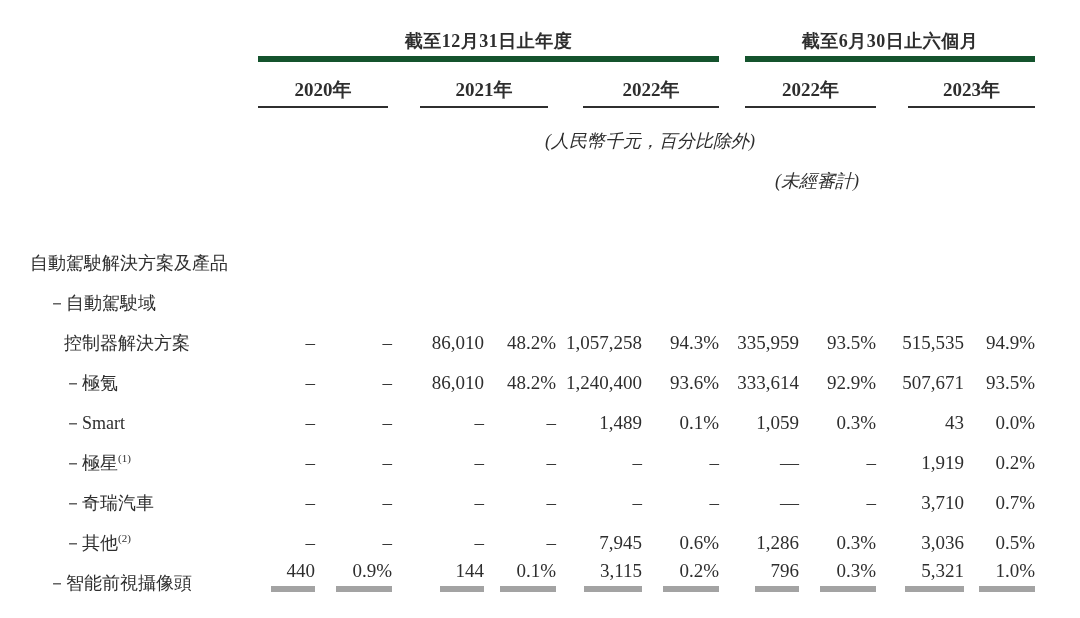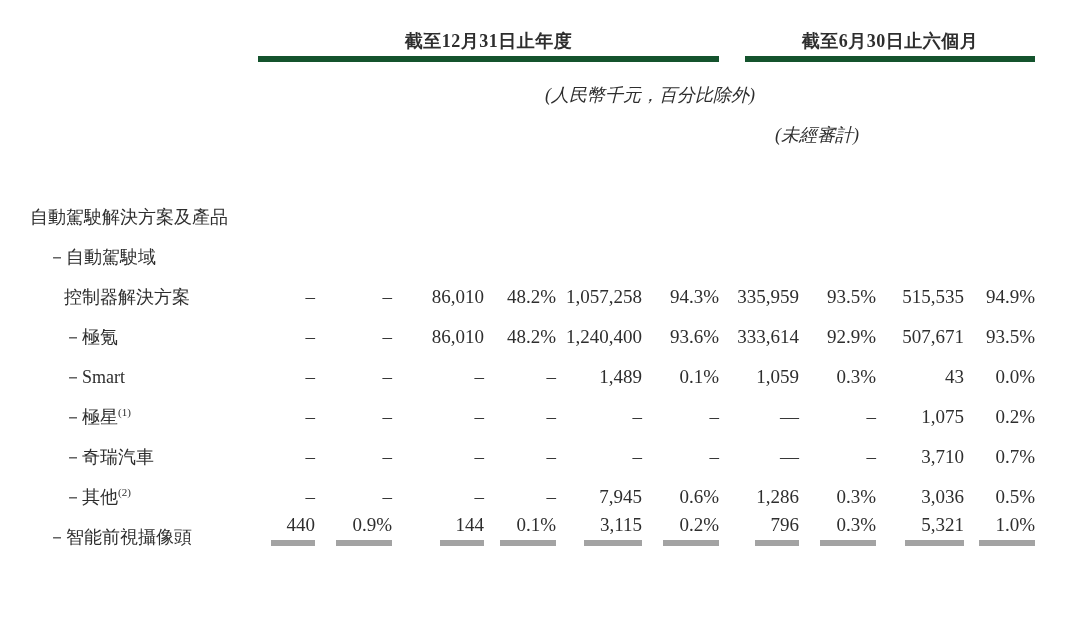--- a/index.html
+++ b/index.html
@@ -77,20 +77,38 @@
     <thead>
       <tr class="group-row">
         <th></th>
         <th colspan="6">
           <div class="gwrap">截至12月31日止年度</div>
         </th>
         <th colspan="4">
           <div class="gwrap gwrap-right">截至6月30日止六個月</div>
         </th>
       </tr>
+      <tr class="year-row">
+        <th></th>
+        <th colspan="2">
+          <div class="ywrap y2020">2020年</div>
+        </th>
+        <th colspan="2">
+          <div class="ywrap y2021">2021年</div>
+        </th>
+        <th colspan="2">
+          <div class="ywrap y2022">2022年</div>
+        </th>
+        <th colspan="2">
+          <div class="ywrap y2022h">2022年</div>
+        </th>
+        <th colspan="2">
+          <div class="ywrap y2023h">2023年</div>
+        </th>
+      </tr>
       <tr class="note1-row">
         <td colspan="11">
           <div class="note note-units">(人民幣千元，百分比除外)</div>
         </td>
       </tr>
       <tr class="note2-row">
         <td colspan="11">
           <div class="note note-unaudited">(未經審計)</div>
         </td>
       </tr>
@@ -167,21 +185,21 @@
         <tr class="data-row">
           <td class="lbl ind2"><span>－極星</span><sup class="fn">(1)</sup></td>
           <td class="num"><span>–</span></td>
           <td class="num"><span>–</span></td>
           <td class="num"><span>–</span></td>
           <td class="num"><span>–</span></td>
           <td class="num"><span>–</span></td>
           <td class="num"><span>–</span></td>
           <td class="num"><span>—</span></td>
           <td class="num"><span>–</span></td>
-          <td class="num"><span>1,075</span></td>
+          <td class="num"><span>1,919</span></td>
           <td class="num"><span>0.2%</span></td>
         </tr>
         <tr class="data-row">
           <td class="lbl ind2"><span>－奇瑞汽車</span></td>
           <td class="num"><span>–</span></td>
           <td class="num"><span>–</span></td>
           <td class="num"><span>–</span></td>
           <td class="num"><span>–</span></td>
           <td class="num"><span>–</span></td>
           <td class="num"><span>–</span></td>

